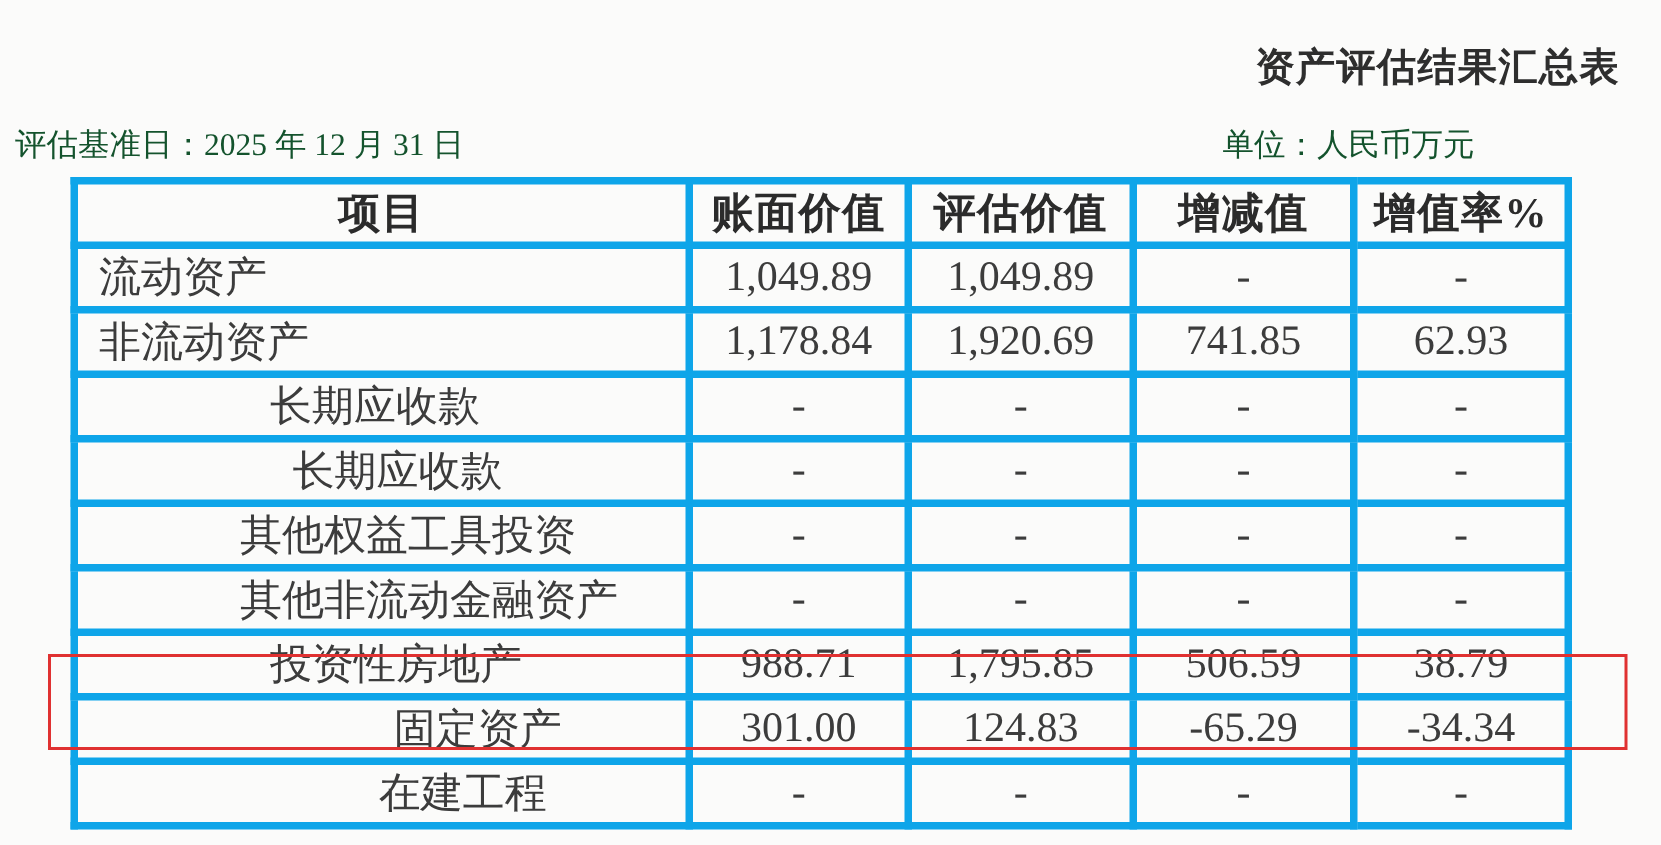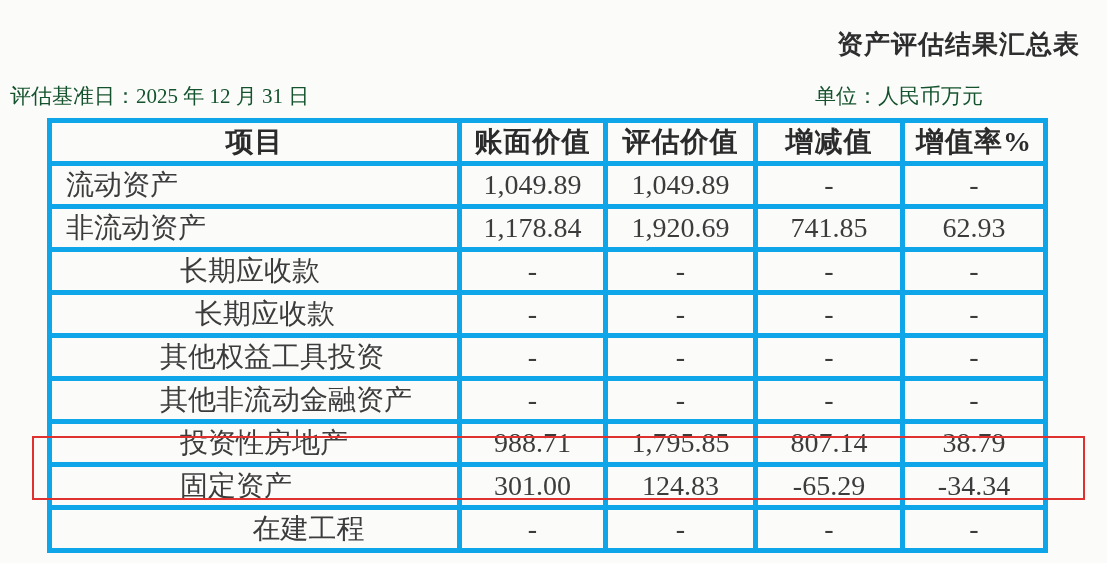--- a/index.html
+++ b/index.html
@@ -127,25 +127,25 @@
         <td class="item-cell" style="padding-left: 108px;">其他非流动金融资产</td>
         <td>-</td>
         <td>-</td>
         <td>-</td>
         <td>-</td>
       </tr>
       <tr>
         <td class="item-cell" style="padding-left: 128px;">投资性房地产</td>
         <td>988.71</td>
         <td>1,795.85</td>
-        <td>807.14</td>
+        <td>506.59</td>
         <td>38.79</td>
       </tr>
       <tr>
-        <td class="item-cell" style="padding-left: 128px;">固定资产</td>
+        <td class="item-cell" style="padding-left: 128px; text-align: center;">固定资产</td>
         <td>301.00</td>
         <td>124.83</td>
         <td>-65.29</td>
         <td>-34.34</td>
       </tr>
       <tr>
         <td class="item-cell" style="padding-left: 108px; text-align: center;">在建工程</td>
         <td>-</td>
         <td>-</td>
         <td>-</td>

